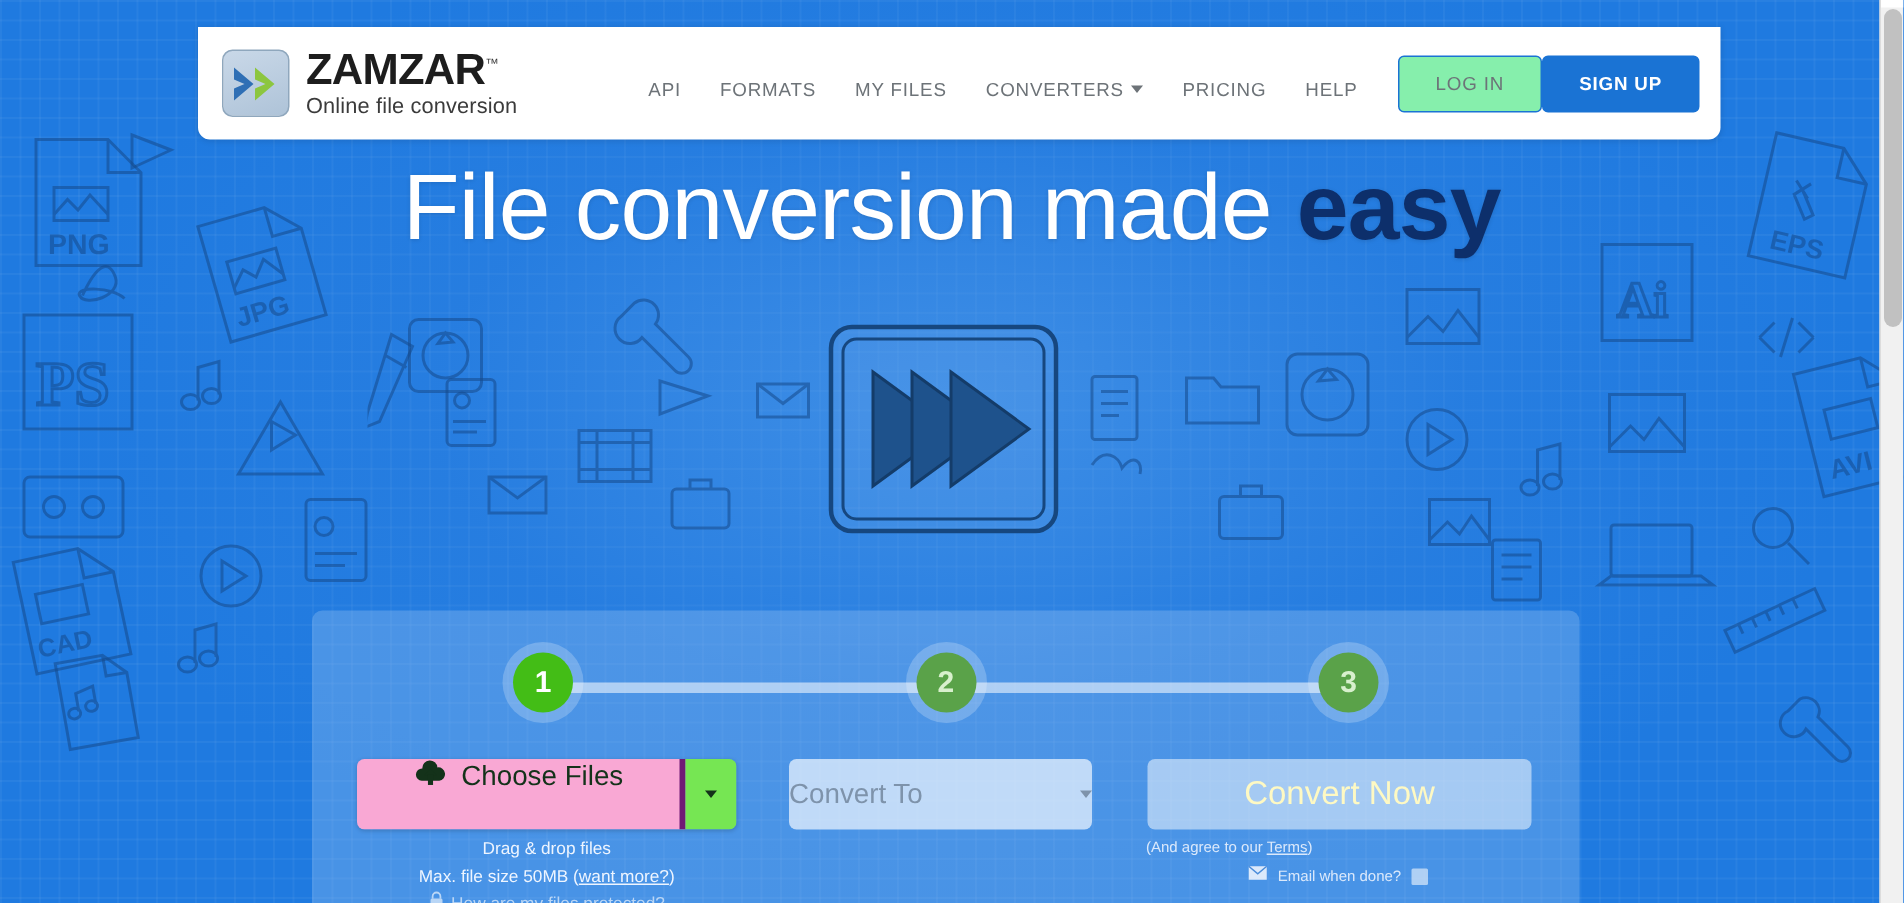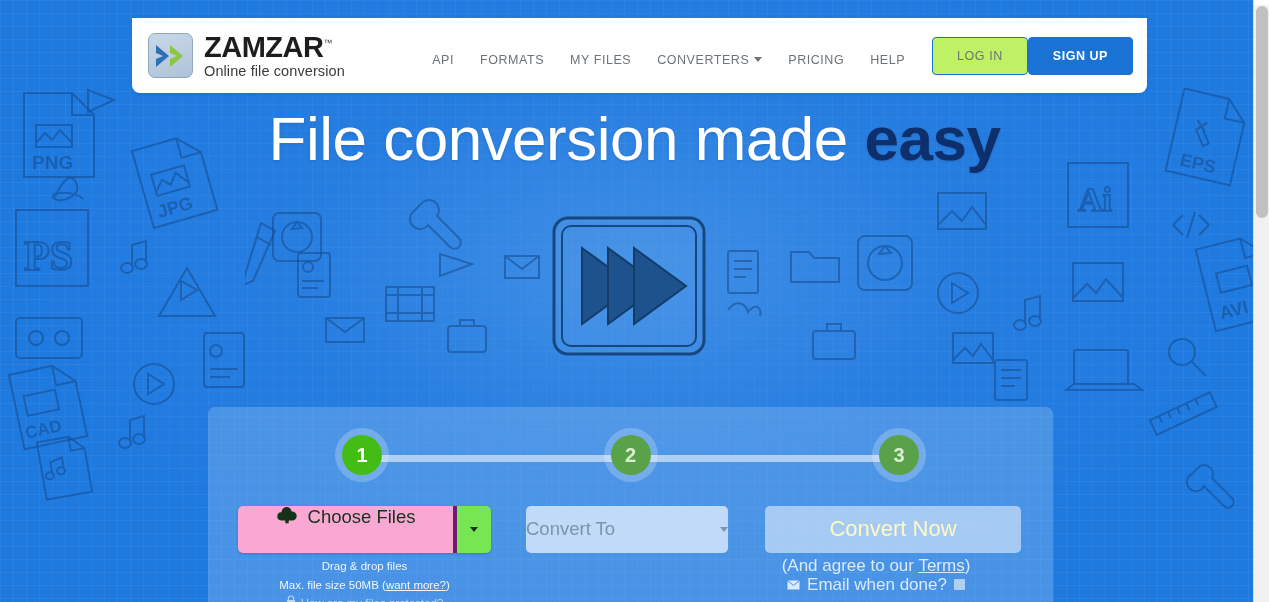--- a/index.html
+++ b/index.html
@@ -113,21 +113,21 @@
     border-right: 4px solid transparent;
     border-top: 5px solid #6d7378;
     display: inline-block;
   }
 
   .btn-login {
     margin-left: 14px;
     font-size: 12.5px;
     letter-spacing: 0.55px;
     color: #6d7378;
-    background: #bef264;
+    background: #86efac;
     border: 1.6px solid #1a73d4;
     border-radius: 4px;
     padding: 11px 24px;
     cursor: pointer;
   }
   .btn-signup {
     font-size: 12.5px;
     letter-spacing: 0.55px;
     color: #fff;
     background: #1a73d4;
@@ -305,25 +305,25 @@
     left: 30px;
     width: 253px;
     text-align: center;
     color: #eef5ff;
     font-size: 11.5px;
     line-height: 18.5px;
   }
   .notes-right {
     position: absolute;
     top: 150px;
-    left: 540px;
+    left: 556px;
     width: 256px;
-    text-align: center;
+    text-align: left;
     color: #dbe9fb;
-    font-size: 17px;
+    font-size: 10px;
     line-height: 18.5px;
   }
   .notes-left a, .notes-right a {
     color: inherit;
     text-decoration: underline;
   }
   .protect-line {
     display: flex;
     align-items: center;
     justify-content: center;

